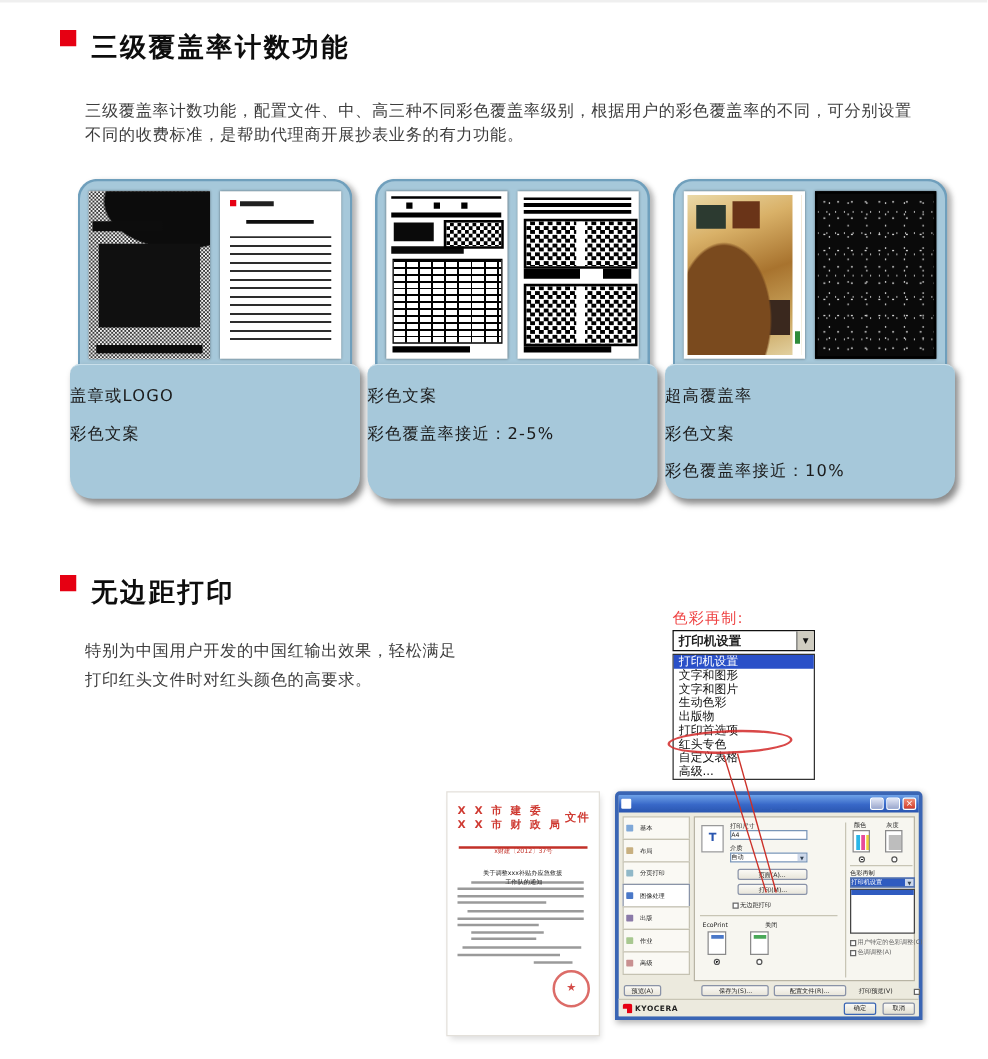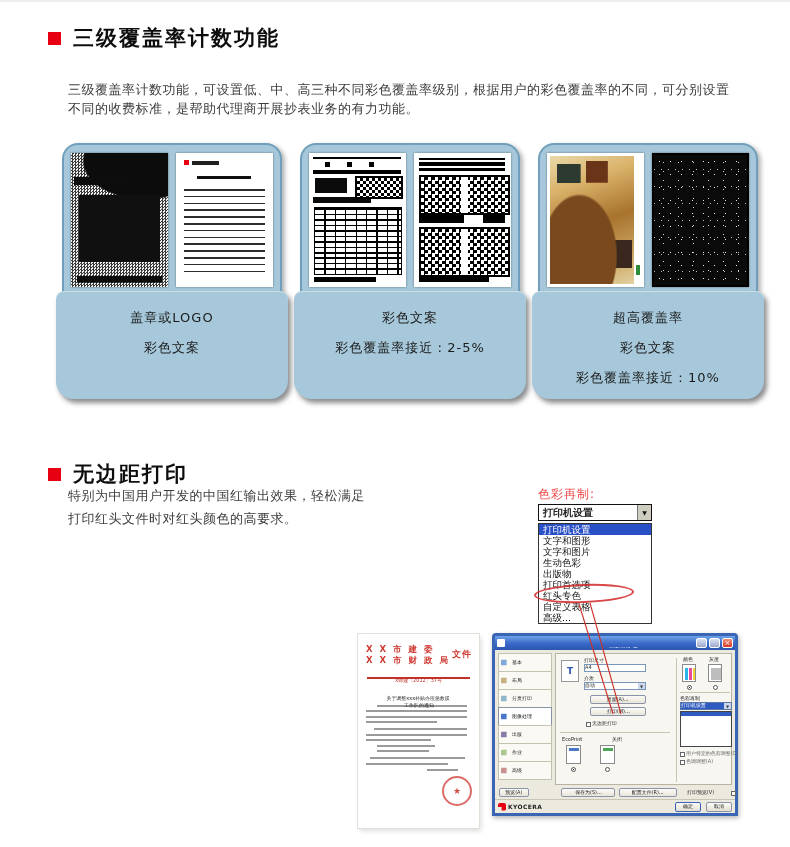--- a/index.html
+++ b/index.html
@@ -1,34 +1,34 @@
 <!DOCTYPE html>
 <html><head>
 <meta charset="utf-8">
 <style>
   *{margin:0;padding:0;box-sizing:border-box}
   html,body{width:790px;height:847px}
   body{position:relative;background:#fff;overflow:hidden;
        font-family:"DejaVu Sans","Liberation Sans",sans-serif;color:#222}
 
   
-  .sec-head{position:absolute;display:flex;align-items:center;gap:12px}
+  .sec-head{position:absolute;display:flex;gap:12px}
   .bullet{width:13px;height:13px;background:#e60012;flex:none}
   .sec-title{font-size:21px;font-weight:bold;color:#0d0d0d;letter-spacing:2px}
   .desc{position:absolute;font-size:13px;line-height:19px;color:#3d3d3d;letter-spacing:.5px}
 
   
   .card{position:absolute;top:143px;width:232px}
   .card-top{width:220px;height:150px;margin:0 auto;background:#a6c8da;
             border:2px solid #6f9fbc;border-bottom:none;border-radius:16px 16px 0 0;
             display:flex;justify-content:center;align-items:flex-start;gap:8px;
             padding:8px 6px 0;box-shadow:3px 2px 4px rgba(50,50,50,.35)}
   .card-bottom{width:232px;height:108px;background:#a6c8da;margin-top:-2px;
                border-radius:8px 8px 18px 18px;border-top:1px solid #c9dfea;
-               box-shadow:3px 4px 5px rgba(45,45,45,.55);padding-top:11px;text-align:center;
+               box-shadow:3px 4px 5px rgba(45,45,45,.55);padding-top:11px;text-align:left;
                position:relative;z-index:2}
   .card-line{font-size:13px;line-height:30px;color:#1b1b1b;letter-spacing:1px}
 
   .doc{width:97px;height:134px;background:#fff;position:relative;overflow:hidden;
        box-shadow:0 0 2px rgba(0,0,0,.45)}
 
   
   .dithdoc{background:
     linear-gradient(#0c0c0c,#0c0c0c) 50% 97%/88% 5% no-repeat,
     linear-gradient(#101010,#101010) 50% 63%/84% 50% no-repeat,
@@ -218,21 +218,21 @@
 </style>
 </head>
 <body>
 
 <div class="top-hairline"></div>
 
 <div class="sec-head" style="left:48px;top:24px">
   <span class="bullet"></span>
   <span class="sec-title">三级覆盖率计数功能</span>
 </div>
-<p class="desc" style="left:68px;top:80px;width:664px">三级覆盖率计数功能，可设置低、中、高三种不同彩色覆盖率级别，根据用户的彩色覆盖率的不同，可分别设置不同的收费标准，是帮助代理商开展抄表业务的有力功能。</p>
+<p class="desc" style="left:68px;top:80px;width:664px">三级覆盖率计数功能，配置文件、中、高三种不同彩色覆盖率级别，根据用户的彩色覆盖率的不同，可分别设置不同的收费标准，是帮助代理商开展抄表业务的有力功能。</p>
 
 <div class="card" style="left:56px">
   <div class="card-top">
     <div class="doc dithdoc"></div>
     <div class="doc textdoc"></div>
   </div>
   <div class="card-bottom">
     <div class="card-line">盖章或LOGO</div>
     <div class="card-line">彩色文案</div>
   </div>
@@ -260,21 +260,21 @@
     <div class="card-line">超高覆盖率</div>
     <div class="card-line">彩色文案</div>
     <div class="card-line">彩色覆盖率接近：10%</div>
   </div>
 </div>
 
 <div class="sec-head" style="left:48px;top:460px">
   <span class="bullet"></span>
   <span class="sec-title">无边距打印</span>
 </div>
-<p class="desc" style="left:68px;top:484px;width:320px;line-height:23px">
+<p class="desc" style="left:68px;top:510px;width:320px;line-height:23px">
   <span>特别为中国用户开发的中国红输出效果，轻松满足</span><br>
   <span>打印红头文件时对红头颜色的高要求。</span>
 </p>
 
 <div class="cm-label">色彩再制:</div>
 <div class="cm-combo">
   <span class="val">打印机设置</span>
   <span class="cm-arrow"></span>
 </div>
 <div class="cm-list">

